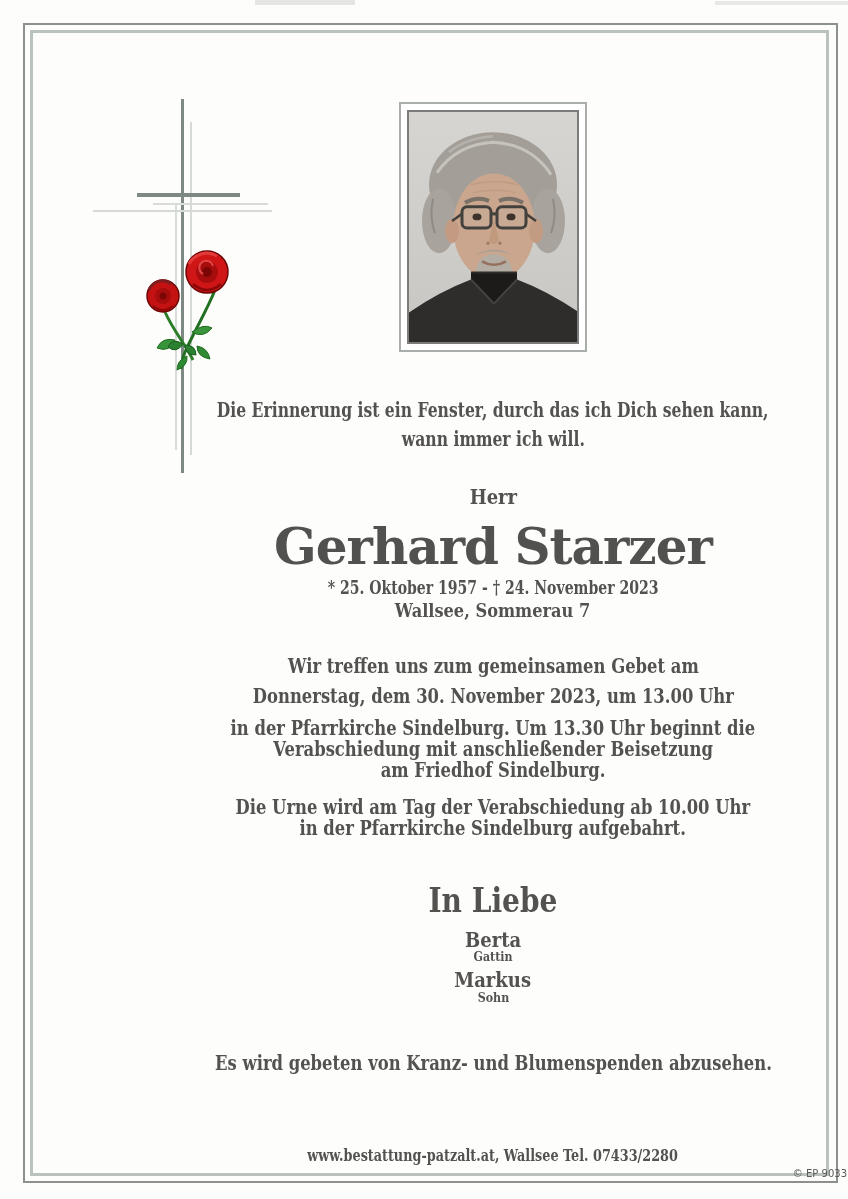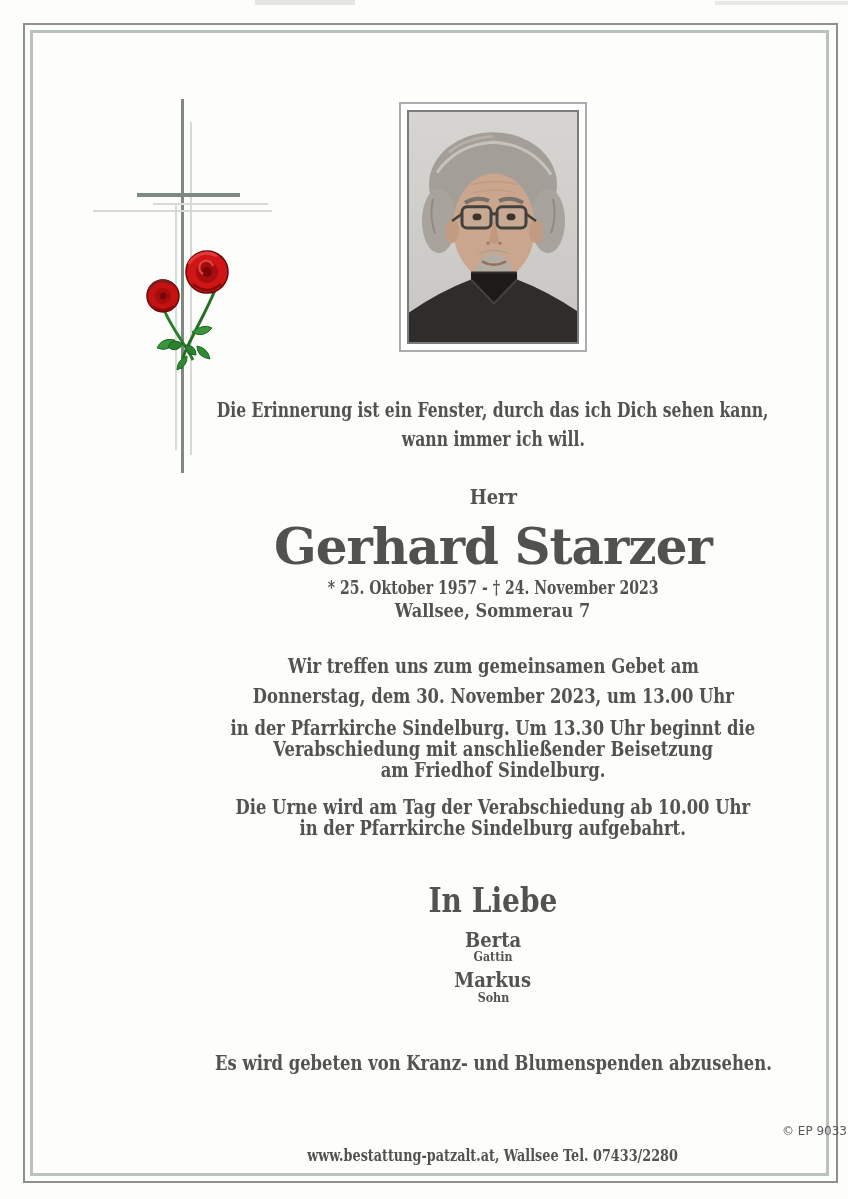--- a/index.html
+++ b/index.html
@@ -50,22 +50,22 @@
   .datetime{top:685px;font-size:20px;line-height:22px;}
   .service{top:718px;font-size:20px;line-height:21px;}
   .urn{top:797px;font-size:20px;line-height:21px;}
   .closing{top:883px;font-size:33px;line-height:36px;}
   .m-name-0{top:930px;font-size:20px;line-height:20px;}
   .m-rel-0{top:950px;font-size:13px;line-height:14px;}
   .m-name-1{top:970px;font-size:20px;line-height:20px;}
   .m-rel-1{top:991px;font-size:13px;line-height:14px;}
   .request{top:1052px;font-size:20px;line-height:22px;}
   .footer{top:1147px;font-size:16px;line-height:18px;}
-  .copyright{position:absolute;right:1px;top:1124px;font-family:"DejaVu Sans",sans-serif;
-    font-weight:normal;font-size:12px;color:#5a5a5a;}
+  .copyright{position:absolute;right:1px;top:1168px;font-family:"DejaVu Sans",sans-serif;
+    font-weight:normal;font-size:10px;color:#5a5a5a;}
 </style>
 </head>
 <body>
 
 <div class="page">
 
   <div class="artifact a1"></div>
   <div class="artifact a2"></div>
 
   <div class="frame-outer"></div>

